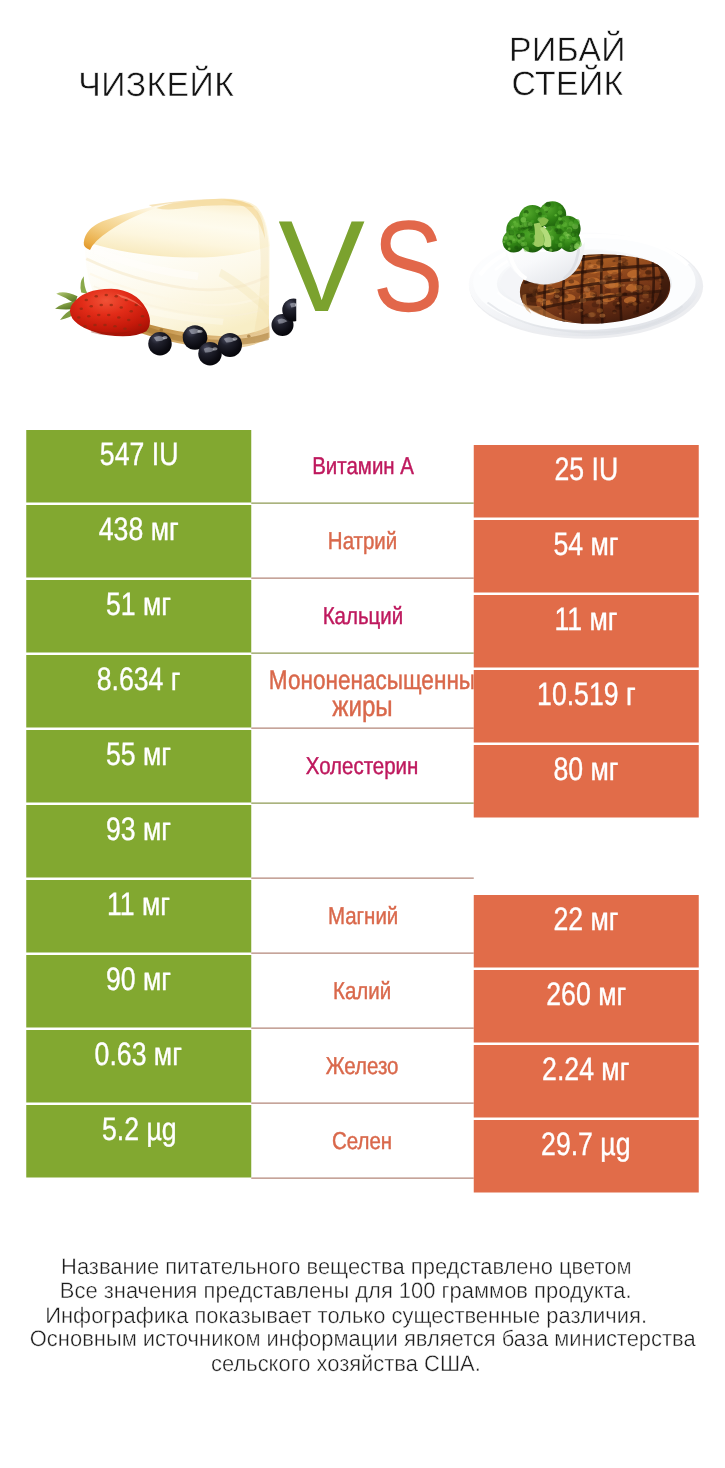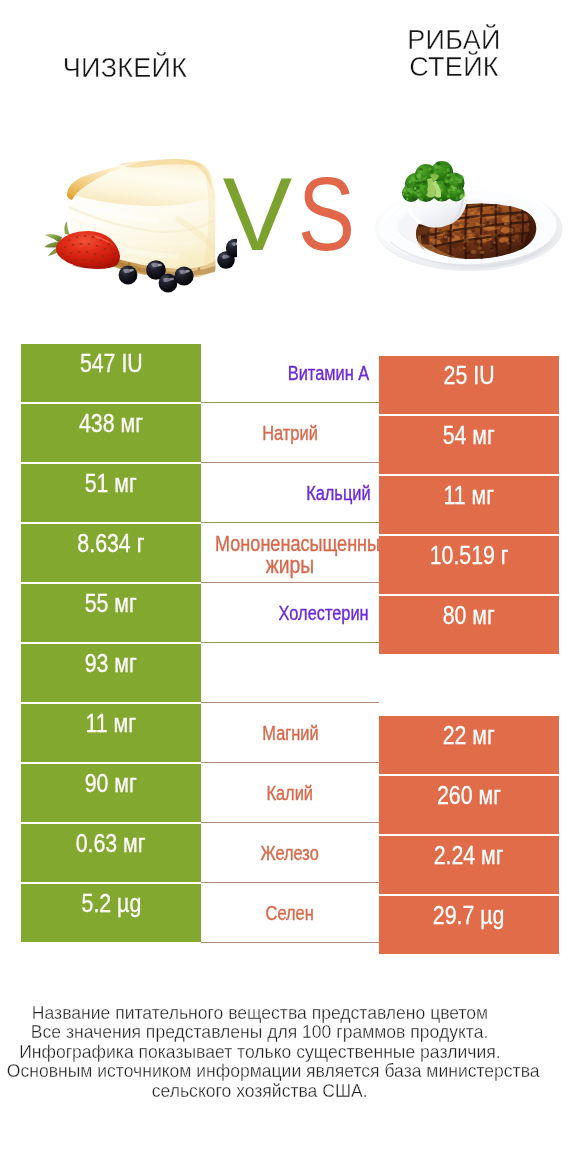--- a/index.html
+++ b/index.html
@@ -36,27 +36,27 @@
   .cL span, .cR span{display:inline-block;transform:scaleX(0.82);-webkit-text-stroke:0.3px #ffffff;}
   .cL{left:0;width:180px;background:#82a830;color:#ffffff;z-index:3;}
   .cR{left:358px;width:180px;background:#e16c49;color:#ffffff;z-index:3;margin-top:12px;}
   .cM{left:180px;width:178px;background:#ffffff;z-index:1;text-align:center;
       line-height:21px;font-size:19.5px;font-weight:400;overflow:hidden;padding:0 2px;}
   .cM.wrap2{display:block;padding-top:10px;}
   .cM.wrap2 .l1{display:block;white-space:nowrap;text-align:left;margin-left:-2px;font-size:21.5px;}
   .cM.wrap2 .l2{display:block;white-space:nowrap;text-align:center;font-size:23px;}
   .cM span{display:inline-block;transform:scaleX(0.84);}
   .cM.g span, .cM.o span{-webkit-text-stroke:0.35px currentColor;}
-  .cM.g{color:#6d28d9;justify-content:flex-end;}
+  .cM.g{color:#be185d;}
   .cM.o{color:#d9684b;justify-content:center;}
   .sep{position:absolute;left:180px;width:178px;height:1px;z-index:2;}
 
   
   .footer{position:absolute;left:0;top:1004px;width:520px;text-align:center;
-          font-size:18px;color:#1e1e1e;line-height:19.4px;}
+          font-size:18px;color:#1e1e1e;line-height:19.4px;padding-left:17px;}
   .footer div{white-space:nowrap;}
   .footer span{display:inline-block;transform:scaleX(0.975);-webkit-text-stroke:0.32px #ffffff;}
 </style>
 </head>
 <body>
 
 <div class="page">
 
 <div class="title left">ЧИЗКЕЙК</div>
 <div class="title right">

